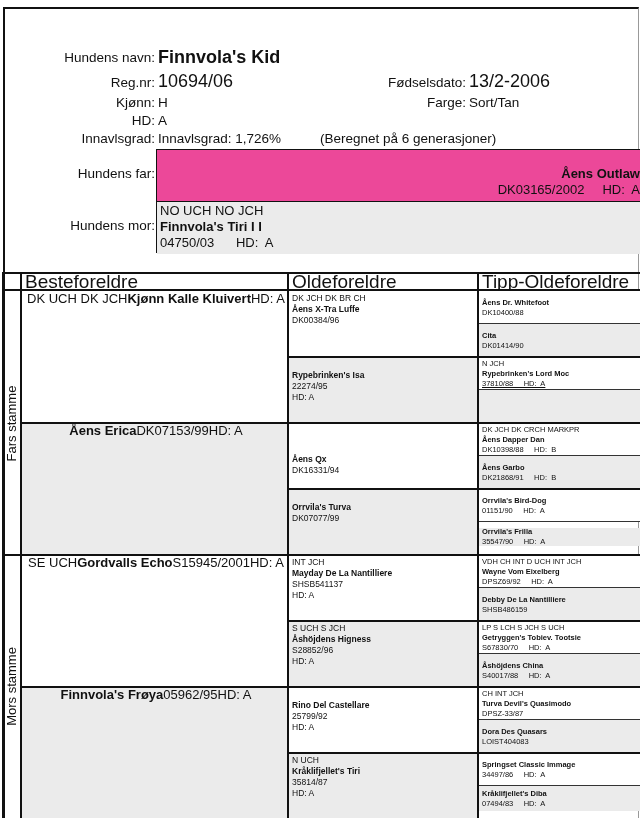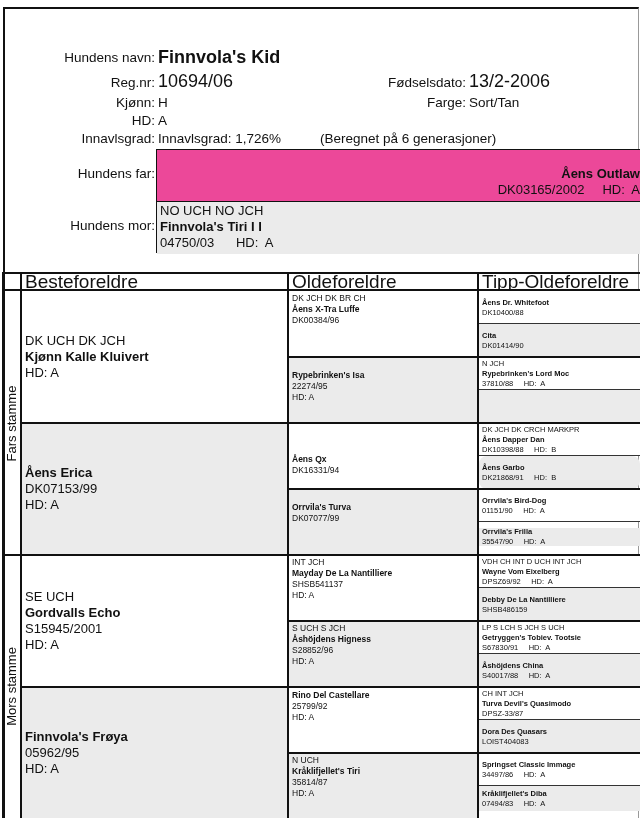--- a/index.html
+++ b/index.html
@@ -26,21 +26,21 @@
            line-height: 16px; padding-left: 5px; }
   .vline { position: absolute; width: 2px; background: #111; }
   .hline { position: absolute; height: 2px; background: #111; }
   .hline-thin { position: absolute; height: 1px; background: #333; }
   .side-label { position: absolute; left: 0; width: 17px; display: flex;
                 align-items: center; justify-content: center; }
   .side-label span { transform: rotate(-90deg); white-space: nowrap; font-size: 13px; }
 
   .cell { position: absolute; box-sizing: border-box; overflow: hidden; }
   .gp { font-size: 13px; line-height: 16px; padding-left: 3px; display: flex;
-        flex-direction: column; justify-content: center; }
+        flex-direction: row; justify-content: center; }
   .ggp { font-size: 8.5px; line-height: 11px; padding-left: 3px; padding-top: 2px; }
   .gggp { font-size: 7.5px; line-height: 10px; padding-left: 3px; display: flex;
           flex-direction: column; justify-content: center; }
   .white { background: #ffffff; }
   .grey { background: #ebebeb; }
 </style>
 </head>
 <body>
 
 <div class="frame"></div>
@@ -140,21 +140,21 @@
     <div class="bold">Mayday De La Nantilliere</div>
     <div>SHSB541137</div>
     <div>HD:  A</div>
   </div>
   <div class="cell ggp grey" style="left:286px;top:349px;width:188px;height:66px;">
     <div>S UCH S JCH</div>
     <div class="bold">Åshöjdens Higness</div>
     <div>S28852/96</div>
     <div>HD:  A</div>
   </div>
-  <div class="cell ggp white" style="left:286px;top:415px;width:188px;height:66px;padding-top:3px;">
+  <div class="cell ggp white" style="left:286px;top:415px;width:188px;height:66px;padding-top:13px;">
     <div class="bold">Rino Del Castellare</div>
     <div>25799/92</div>
     <div>HD:  A</div>
   </div>
   <div class="cell ggp grey" style="left:286px;top:481px;width:188px;height:65px;">
     <div>N UCH</div>
     <div class="bold">Kråklifjellet's Tiri</div>
     <div>35814/87</div>
     <div>HD:  A</div>
   </div>
@@ -164,33 +164,33 @@
       <div style="white-space: pre;">DK10400/88</div>
     </div>
     <div class="cell gggp grey" style="left: 476px; top: 52px; width: 161px; height: 33px;">
       <div class="bold">Cita</div>
       <div style="white-space: pre;">DK01414/90</div>
     </div>
     <div class="hline-thin" style="left: 476px; top: 51px; width: 161px;"></div>
     <div class="cell gggp white" style="left: 476px; top: 85px; width: 161px; height: 33px;">
       <div>N JCH</div>
       <div class="bold">Rypebrinken's Lord Moc</div>
-      <div style="white-space: pre;">37810/88     HD:  A</div>
+      <div style="white-space: pre; text-decoration: underline;">37810/88     HD:  A</div>
     </div>
     <div class="cell gggp grey" style="left: 476px; top: 118px; width: 161px; height: 33px;">
       <div class="bold">Grensefjellet's Cicciolina</div>
       <div style="white-space: pre; margin-top: 34px;">19973/93     HD:  A</div>
     </div>
     <div class="hline-thin" style="left: 476px; top: 117px; width: 161px;"></div>
     <div class="cell gggp white" style="left: 476px; top: 151px; width: 161px; height: 33px;">
       <div>DK JCH DK CRCH MARKPR</div>
       <div class="bold">Åens Dapper Dan</div>
       <div style="white-space: pre;">DK10398/88     HD:  B</div>
     </div>
-    <div class="cell gggp grey" style="left: 476px; top: 184px; width: 161px; height: 33px; border-radius: 8px;">
+    <div class="cell gggp grey" style="left: 476px; top: 184px; width: 161px; height: 33px;">
       <div class="bold">Åens Garbo</div>
       <div style="white-space: pre;">DK21868/91     HD:  B</div>
     </div>
     <div class="hline-thin" style="left: 476px; top: 183px; width: 161px;"></div>
     <div class="cell gggp white" style="left: 476px; top: 217px; width: 161px; height: 33px;">
       <div class="bold">Orrvila's Bird-Dog</div>
       <div style="white-space: pre;">01151/90     HD:  A</div>
     </div>
     <div class="cell gggp grey" style="left: 476px; top: 256px; width: 161px; height: 18px;">
       <div class="bold">Orrvila's Frilla</div>
@@ -203,21 +203,21 @@
       <div style="white-space: pre;">DPSZ69/92     HD:  A</div>
     </div>
     <div class="cell gggp grey" style="left: 476px; top: 316px; width: 161px; height: 33px;">
       <div class="bold">Debby De La Nantilliere</div>
       <div style="white-space: pre;">SHSB486159</div>
     </div>
     <div class="hline-thin" style="left: 476px; top: 315px; width: 161px;"></div>
     <div class="cell gggp white" style="left: 476px; top: 349px; width: 161px; height: 33px;">
       <div>LP S LCH S JCH S UCH</div>
       <div class="bold">Getryggen's Tobiev. Tootsie</div>
-      <div style="white-space: pre;">S67830/91     HD:  A</div>
+      <div style="white-space: pre;">S67830/70     HD:  A</div>
     </div>
     <div class="cell gggp grey" style="left: 476px; top: 382px; width: 161px; height: 33px;">
       <div class="bold">Åshöjdens China</div>
       <div style="white-space: pre;">S40017/88     HD:  A</div>
     </div>
     <div class="hline-thin" style="left: 476px; top: 381px; width: 161px;"></div>
     <div class="cell gggp white" style="left: 476px; top: 415px; width: 161px; height: 33px;">
       <div>CH INT JCH</div>
       <div class="bold">Turva Devil's Quasimodo</div>
       <div style="white-space: pre;">DPSZ-33/87</div>

